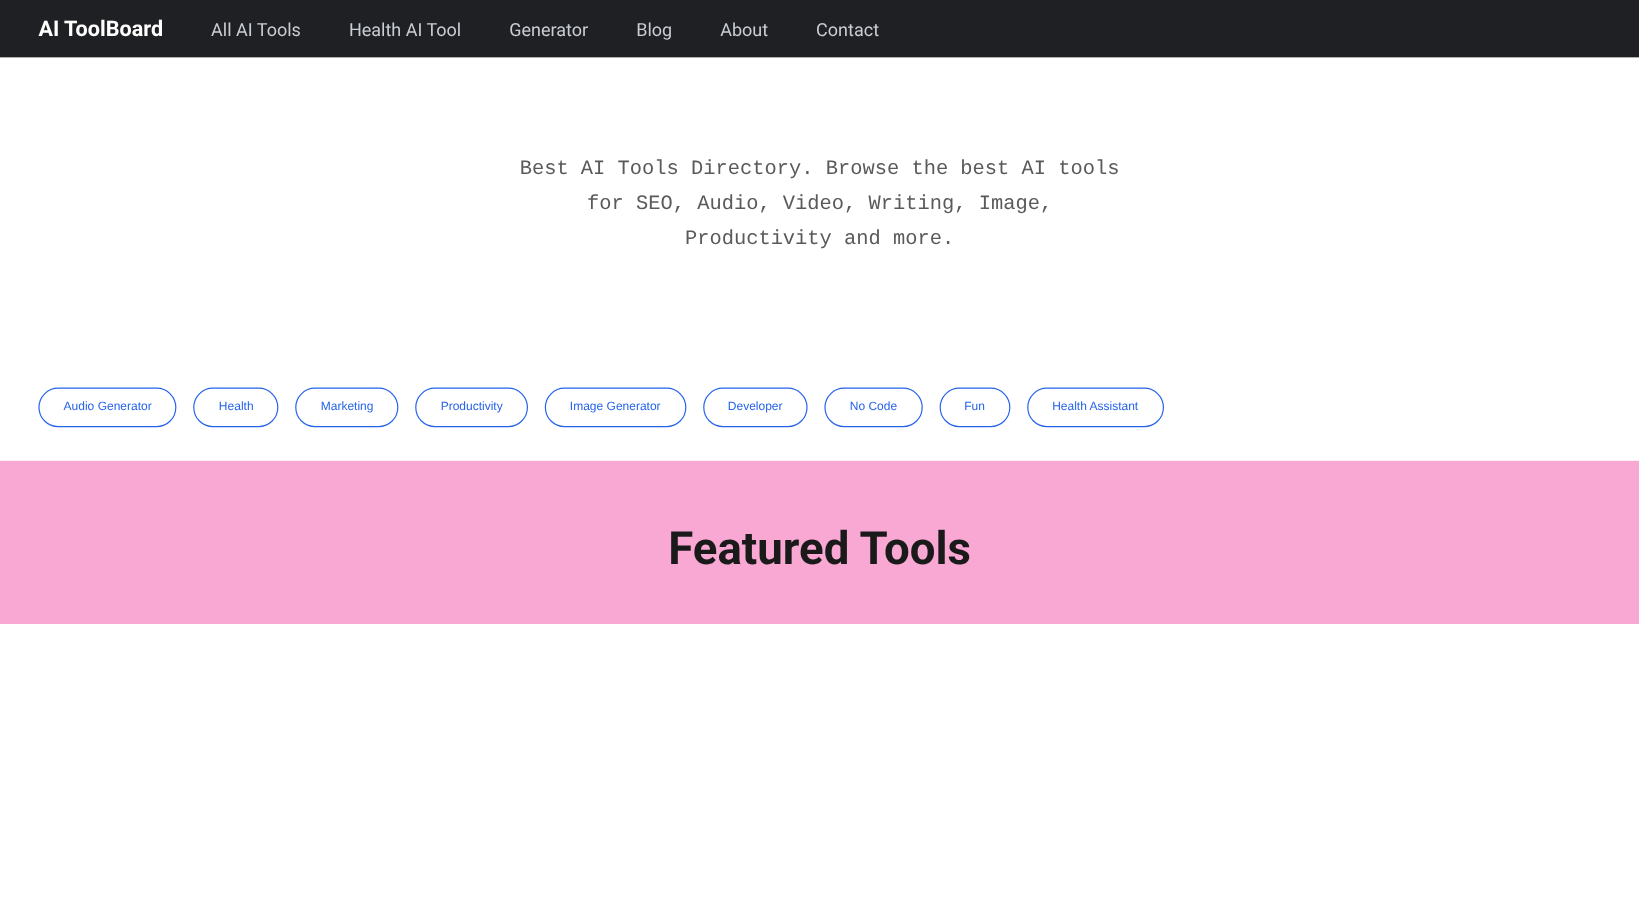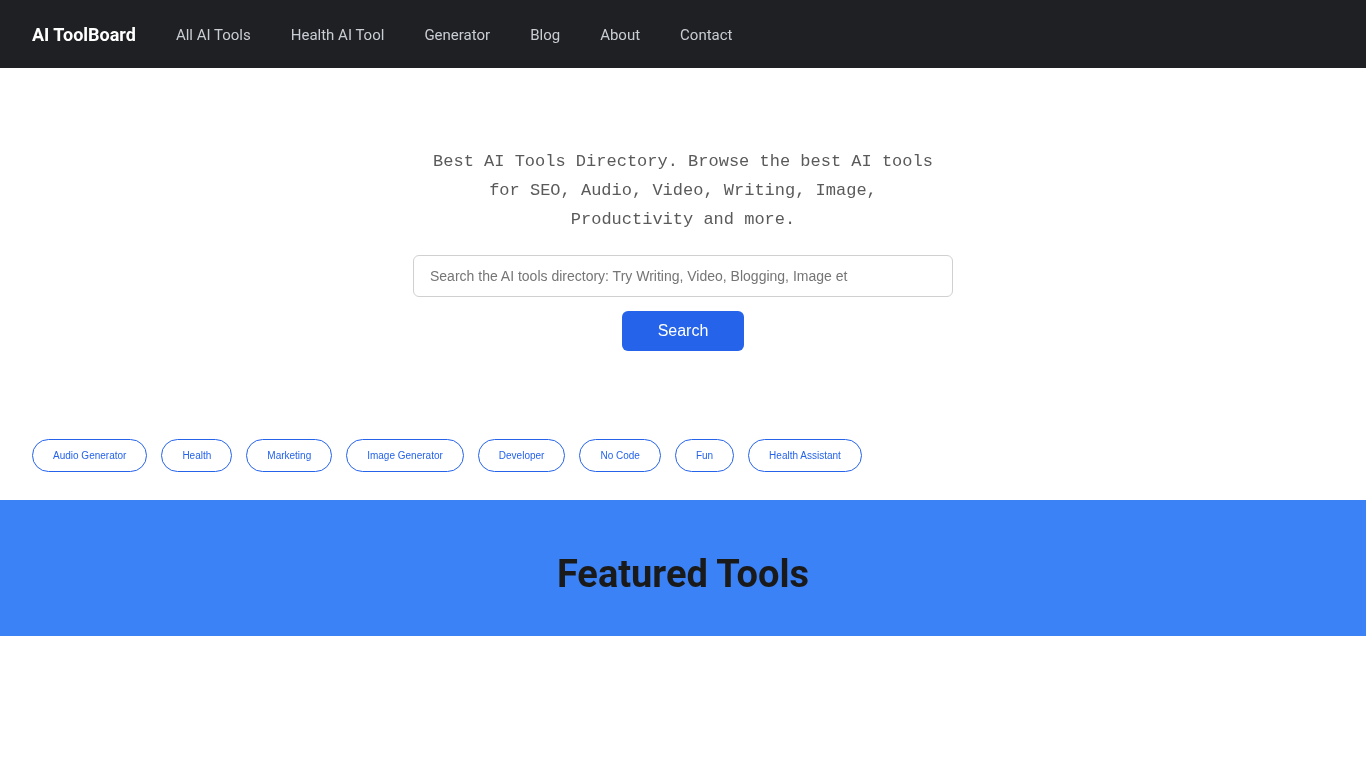--- a/index.html
+++ b/index.html
@@ -13,21 +13,21 @@
       background: #ffffff;
       color: #1a1a1a;
     }
 
     
     nav {
       background: #1f2023;
       display: flex;
       align-items: center;
       padding: 0 32px;
-      height: 68px;
+      height: 48px;
       gap: 32px;
     }
 
     .nav-brand {
       color: #ffffff;
       font-weight: 700;
       font-size: 18px;
       white-space: nowrap;
       margin-right: 8px;
     }
@@ -120,21 +120,21 @@
       border-radius: 999px;
       padding: 10px 20px;
       font-size: 10px;
       cursor: pointer;
       white-space: nowrap;
       font-weight: 400;
     }
 
     
     .featured-section {
-      background: #3b82f6;
+      background: #f9a8d4;
       padding: 52px 32px 40px;
       text-align: center;
     }
 
     .featured-title {
       font-size: 38px;
       font-weight: 700;
       color: #1a1a1a;
     }
   </style>
@@ -148,30 +148,27 @@
       <li><a href="#">Health AI Tool</a></li>
       <li><a href="#">Generator</a></li>
       <li><a href="#">Blog</a></li>
       <li><a href="#">About</a></li>
       <li><a href="#">Contact</a></li>
     </ul>
 </nav>
 
 <section class="hero">
   <p class="hero-subtitle">Best AI Tools Directory. Browse the best AI tools for SEO, Audio, Video, Writing, Image, Productivity and more.</p>
-  <div class="search-bar">
-    <input class="search-input" type="text" placeholder="Search the AI tools directory: Try Writing, Video, Blogging, Image et" style="">
-    <button class="search-button">Search</button>
-  </div>
 </section>
 
 <div class="categories" id="categories-container">
     <button class="category-tag">Audio Generator</button>
     <button class="category-tag">Health</button>
     <button class="category-tag">Marketing</button>
+    <button class="category-tag">Productivity</button>
     <button class="category-tag">Image Generator</button>
     <button class="category-tag">Developer</button>
     <button class="category-tag">No Code</button>
     <button class="category-tag">Fun</button>
     <button class="category-tag">Health Assistant</button>
   </div>
 
 <section class="featured-section">
   <h2 class="featured-title">Featured Tools</h2>
 </section>

